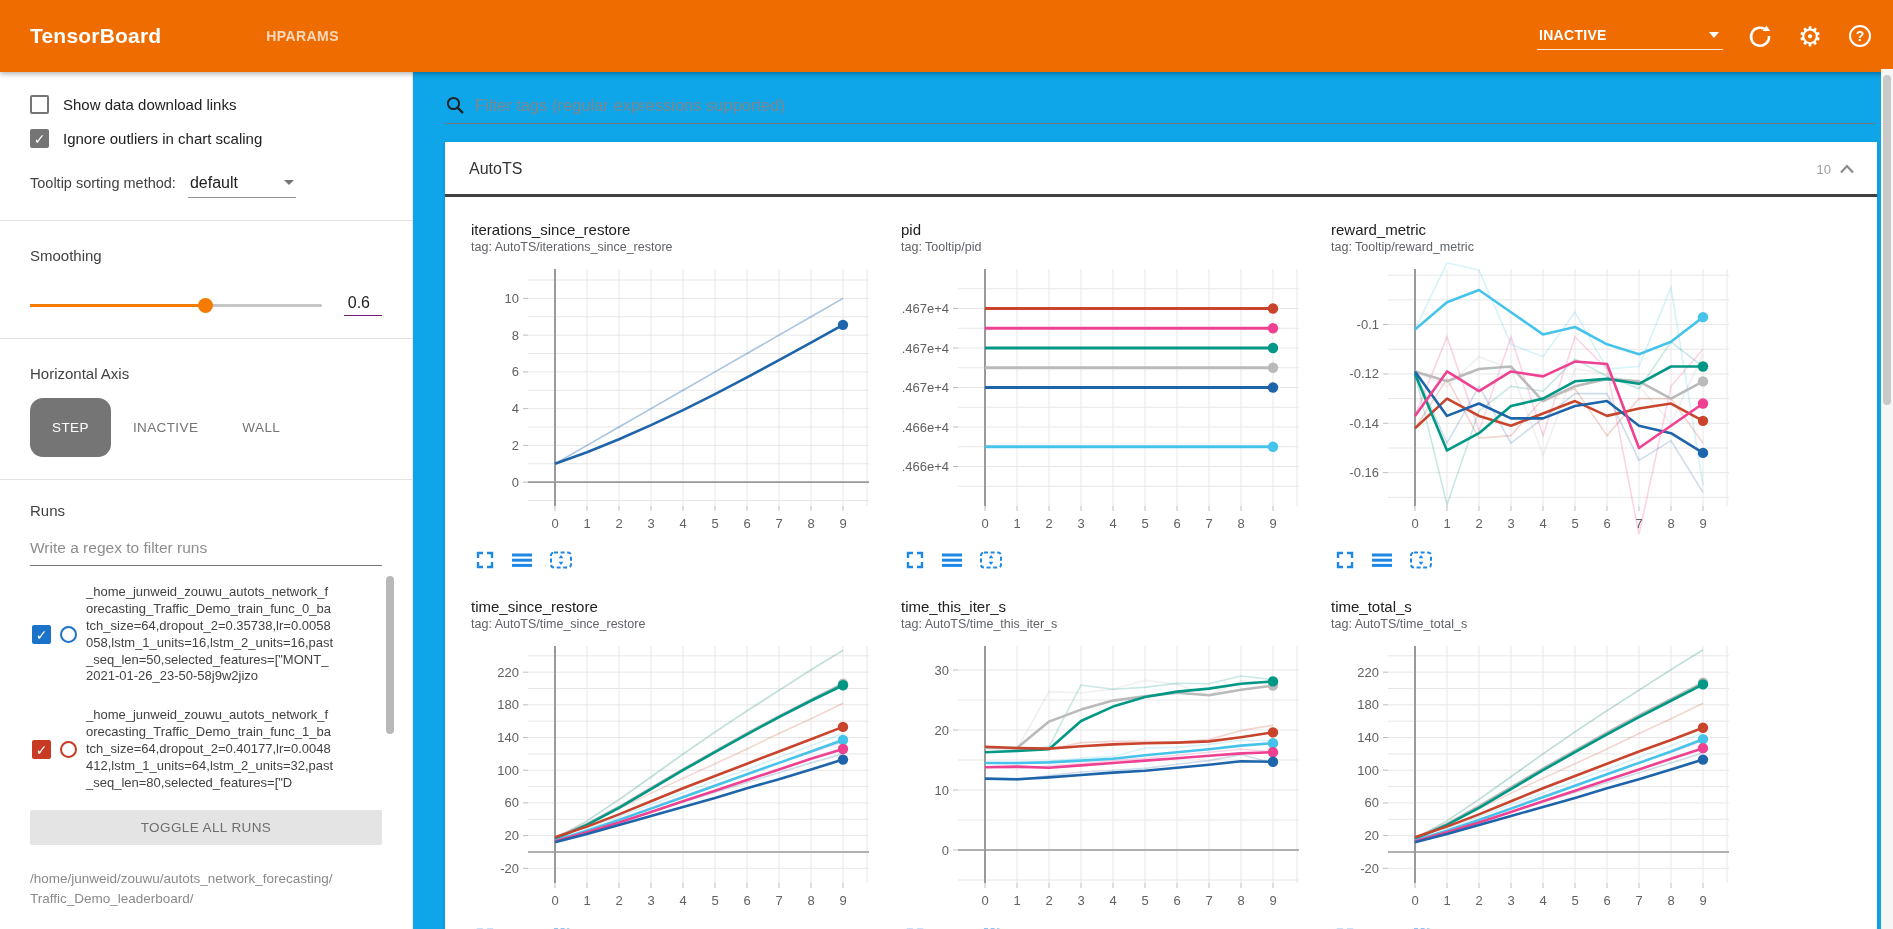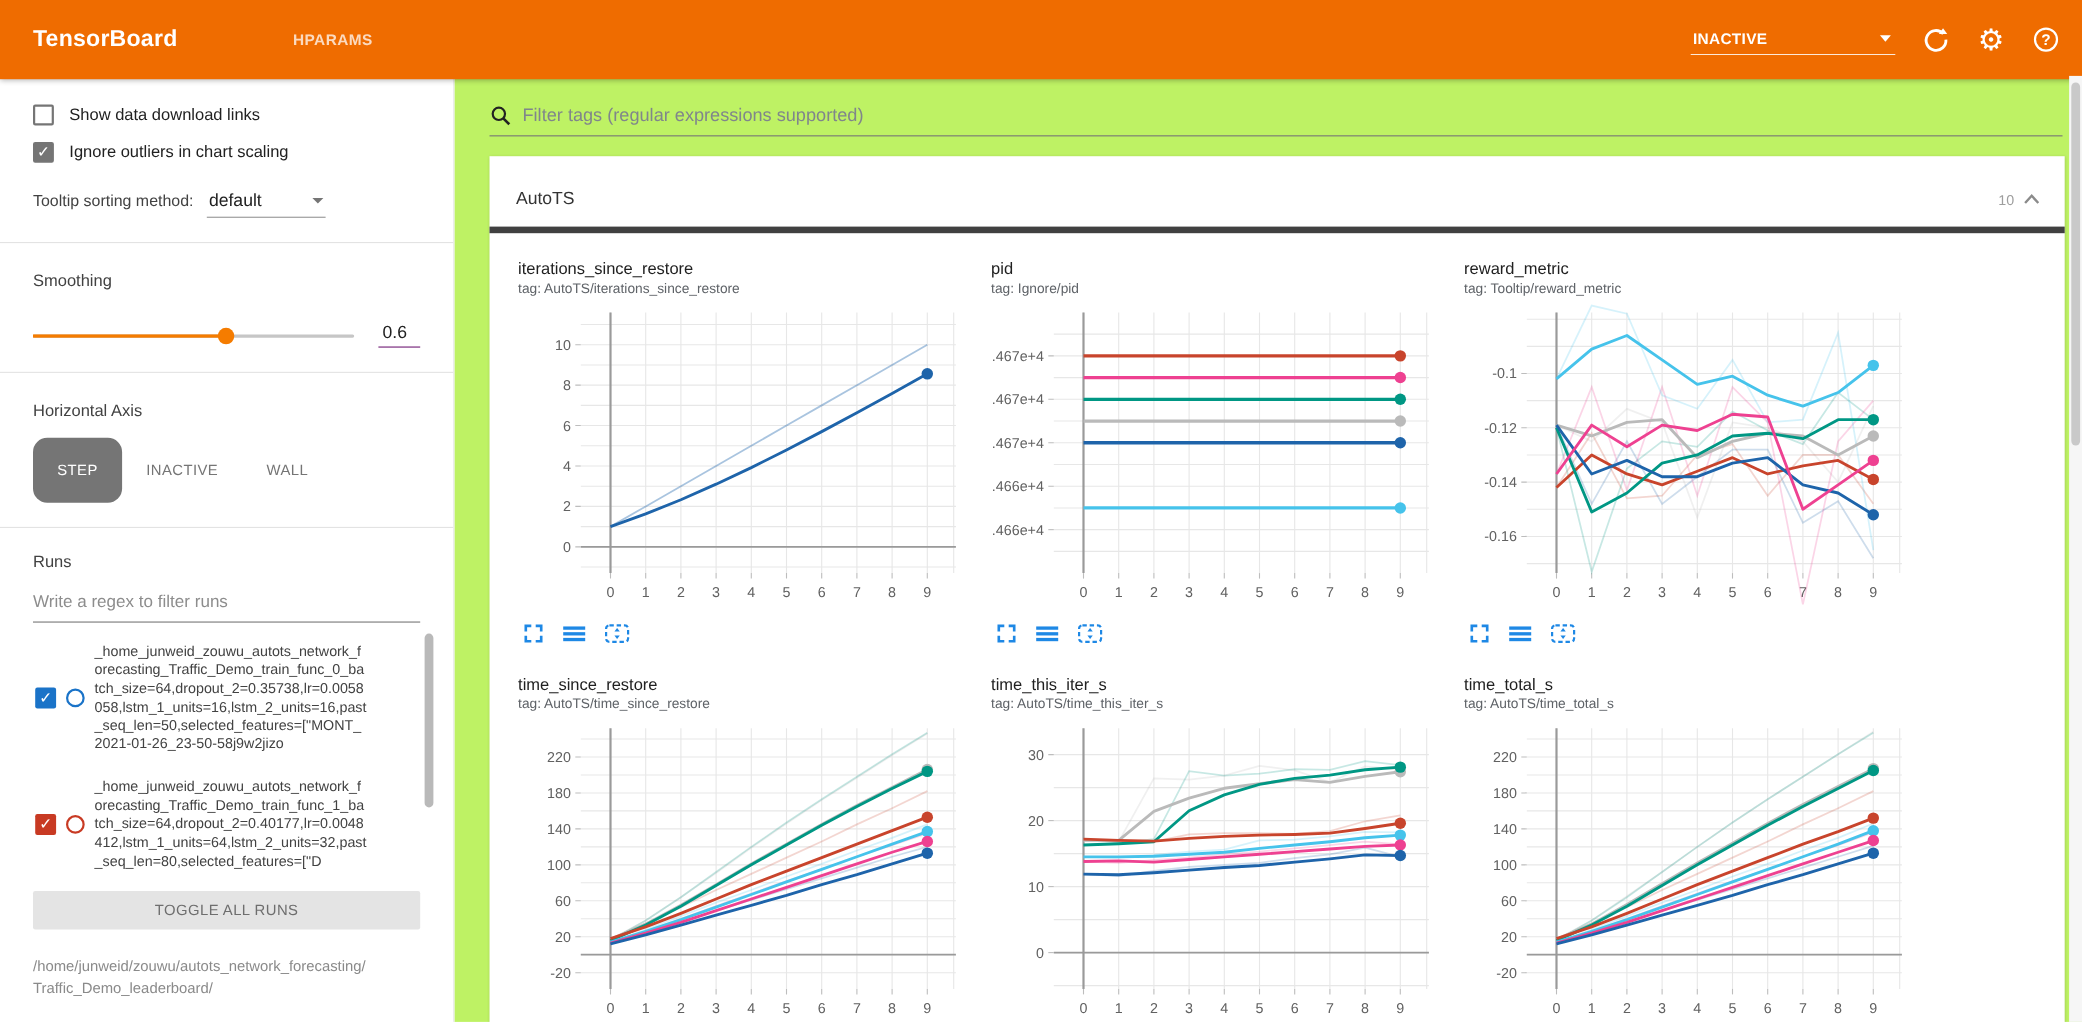--- a/index.html
+++ b/index.html
@@ -60,28 +60,28 @@
   .run-cb { width:19px; height:19px; border-radius:2px; flex:0 0 auto; display:flex;
     align-items:center; justify-content:center; color:#fff; font-size:14px; font-weight:bold; cursor:pointer; }
   .run-radio { width:17px; height:17px; border-radius:50%; border:2px solid; flex:0 0 auto; background:#fff; cursor:pointer; }
   .run-name { font-size:13px; color:#424242; line-height:1.3; width:248px; word-break:break-all; }
   .runs-scroll { position:absolute; right:-12px; top:6px; width:8px; height:158px; background:#b9b9b9; border-radius:4px; }
   .toggle-all { display:block; width:100%; margin-top:10px; background:#e4e4e4; border:none; border-radius:2px;
     color:#6e6e6e; font-size:13.5px; letter-spacing:.4px; padding:10px 0; cursor:pointer; font-family:inherit; }
   .log-dir { margin-top:24px; font-size:13.5px; color:#8a8a8a; line-height:1.5; word-break:break-all; padding-right:48px; }
 
   
-  .main { position:absolute; top:69px; left:413px; right:0; bottom:0; background:#bef264; overflow:hidden; }
+  .main { position:absolute; top:69px; left:413px; right:0; bottom:0; background:#0ea5e9; overflow:hidden; }
   .filter-row { display:flex; align-items:center; gap:10px; margin:26px 18px 0 32px;
     border-bottom:1px solid #757575; padding-bottom:8px; }
   .filter-input { flex:1; border:none; outline:none; background:transparent; font-size:16.5px;
     color:#212121; font-family:inherit; }
   .filter-input::placeholder { color:#80868b; }
   .card { background:#fff; margin:18px 16px 0 32px; box-shadow:0 1px 3px rgba(0,0,0,.18); }
-  .card-header { display:flex; align-items:center; padding:30px 22px 16px 24px; border-bottom:6px solid #404040; }
+  .card-header { display:flex; align-items:center; padding:18px 22px 16px 24px; border-bottom:3px solid #404040; }
   .card-title { font-size:16px; color:#333; }
   .card-right { margin-left:auto; display:flex; align-items:center; gap:8px; color:#9e9e9e; }
   .card-count { font-size:13px; }
   .charts-grid { display:grid; grid-template-columns:repeat(3,424px); gap:28px 6px; padding:24px 8px 40px 26px; }
   .chart-title { font-size:15px; color:#212121; }
   .chart-tag { font-size:12.5px; color:#5f6368; margin-top:2px; margin-bottom:6px; }
   .chart-icons { display:flex; gap:16px; margin-top:2px; padding-left:4px; align-items:center; }
   .chart-icons .cicon { cursor:pointer; display:flex; }
 
   
@@ -280,21 +280,21 @@
               </svg>
             </span>
             <span class="cicon">
               <svg width="24" height="20" viewBox="0 0 24 20">
                 <rect x="2" y="2.5" width="20" height="15" rx="3" fill="none" stroke="#1e88e5" stroke-width="2" stroke-dasharray="4 2.6"></rect>
                 <polygon points="12,5 14.4,8.2 9.6,8.2" fill="#1e88e5"></polygon>
                 <polygon points="12,15 9.6,11.8 14.4,11.8" fill="#1e88e5"></polygon>
               </svg>
             </span>
           </div></div>
-        <div><div class="chart-title">pid</div><div class="chart-tag">tag: Ignore/pid</div><svg width="404" height="284">
+        <div><div class="chart-title">pid</div><div class="chart-tag">tag: Tooltip/pid</div><svg width="404" height="284">
             <line x1="57" y1="226.25" x2="398" y2="226.25" stroke="#e7e7e7" stroke-width="1"></line>
             <line x1="57" y1="206.5" x2="398" y2="206.5" stroke="#e7e7e7" stroke-width="1"></line>
             <line x1="57" y1="186.75" x2="398" y2="186.75" stroke="#e7e7e7" stroke-width="1"></line>
             <line x1="57" y1="167" x2="398" y2="167" stroke="#e7e7e7" stroke-width="1"></line>
             <line x1="57" y1="147.25" x2="398" y2="147.25" stroke="#e7e7e7" stroke-width="1"></line>
             <line x1="57" y1="127.5" x2="398" y2="127.5" stroke="#e7e7e7" stroke-width="1"></line>
             <line x1="57" y1="107.75" x2="398" y2="107.75" stroke="#e7e7e7" stroke-width="1"></line>
             <line x1="57" y1="88" x2="398" y2="88" stroke="#e7e7e7" stroke-width="1"></line>
             <line x1="57" y1="68.25" x2="398" y2="68.25" stroke="#e7e7e7" stroke-width="1"></line>
             <line x1="57" y1="48.5" x2="398" y2="48.5" stroke="#e7e7e7" stroke-width="1"></line>

